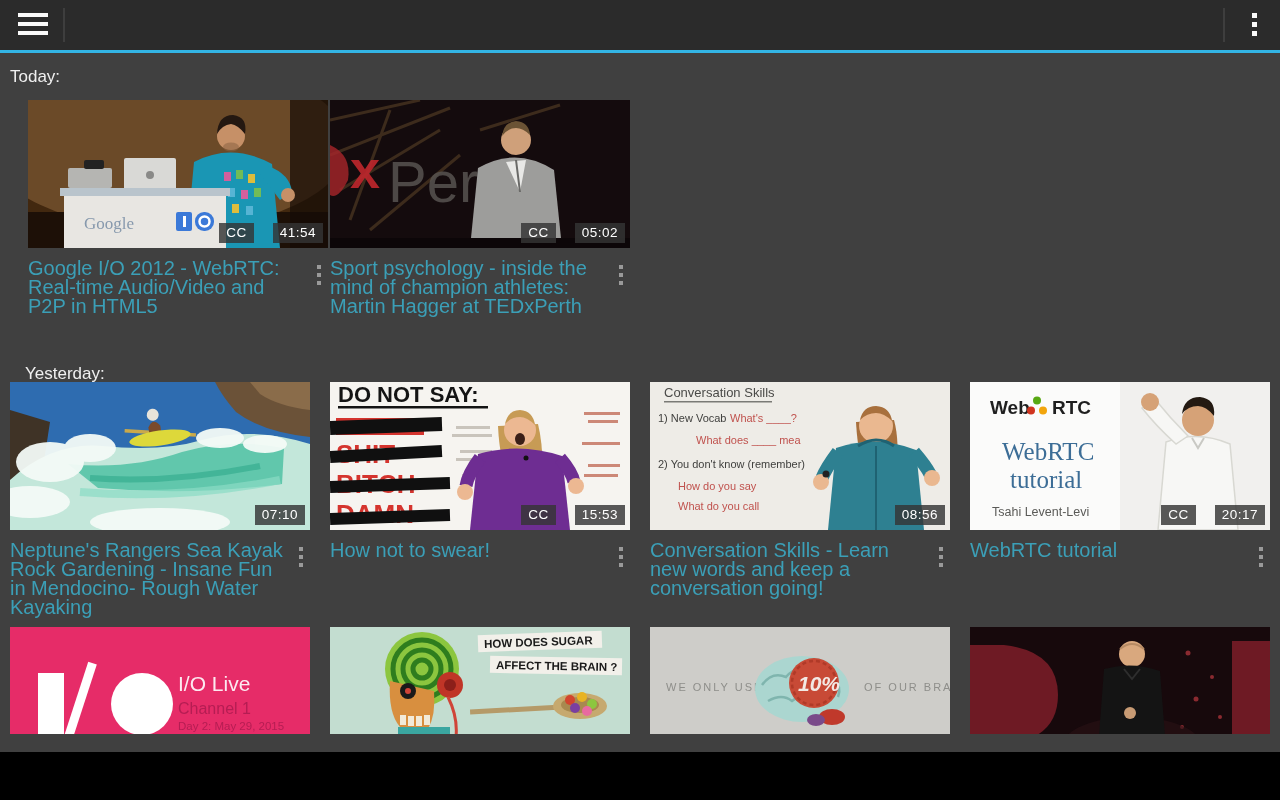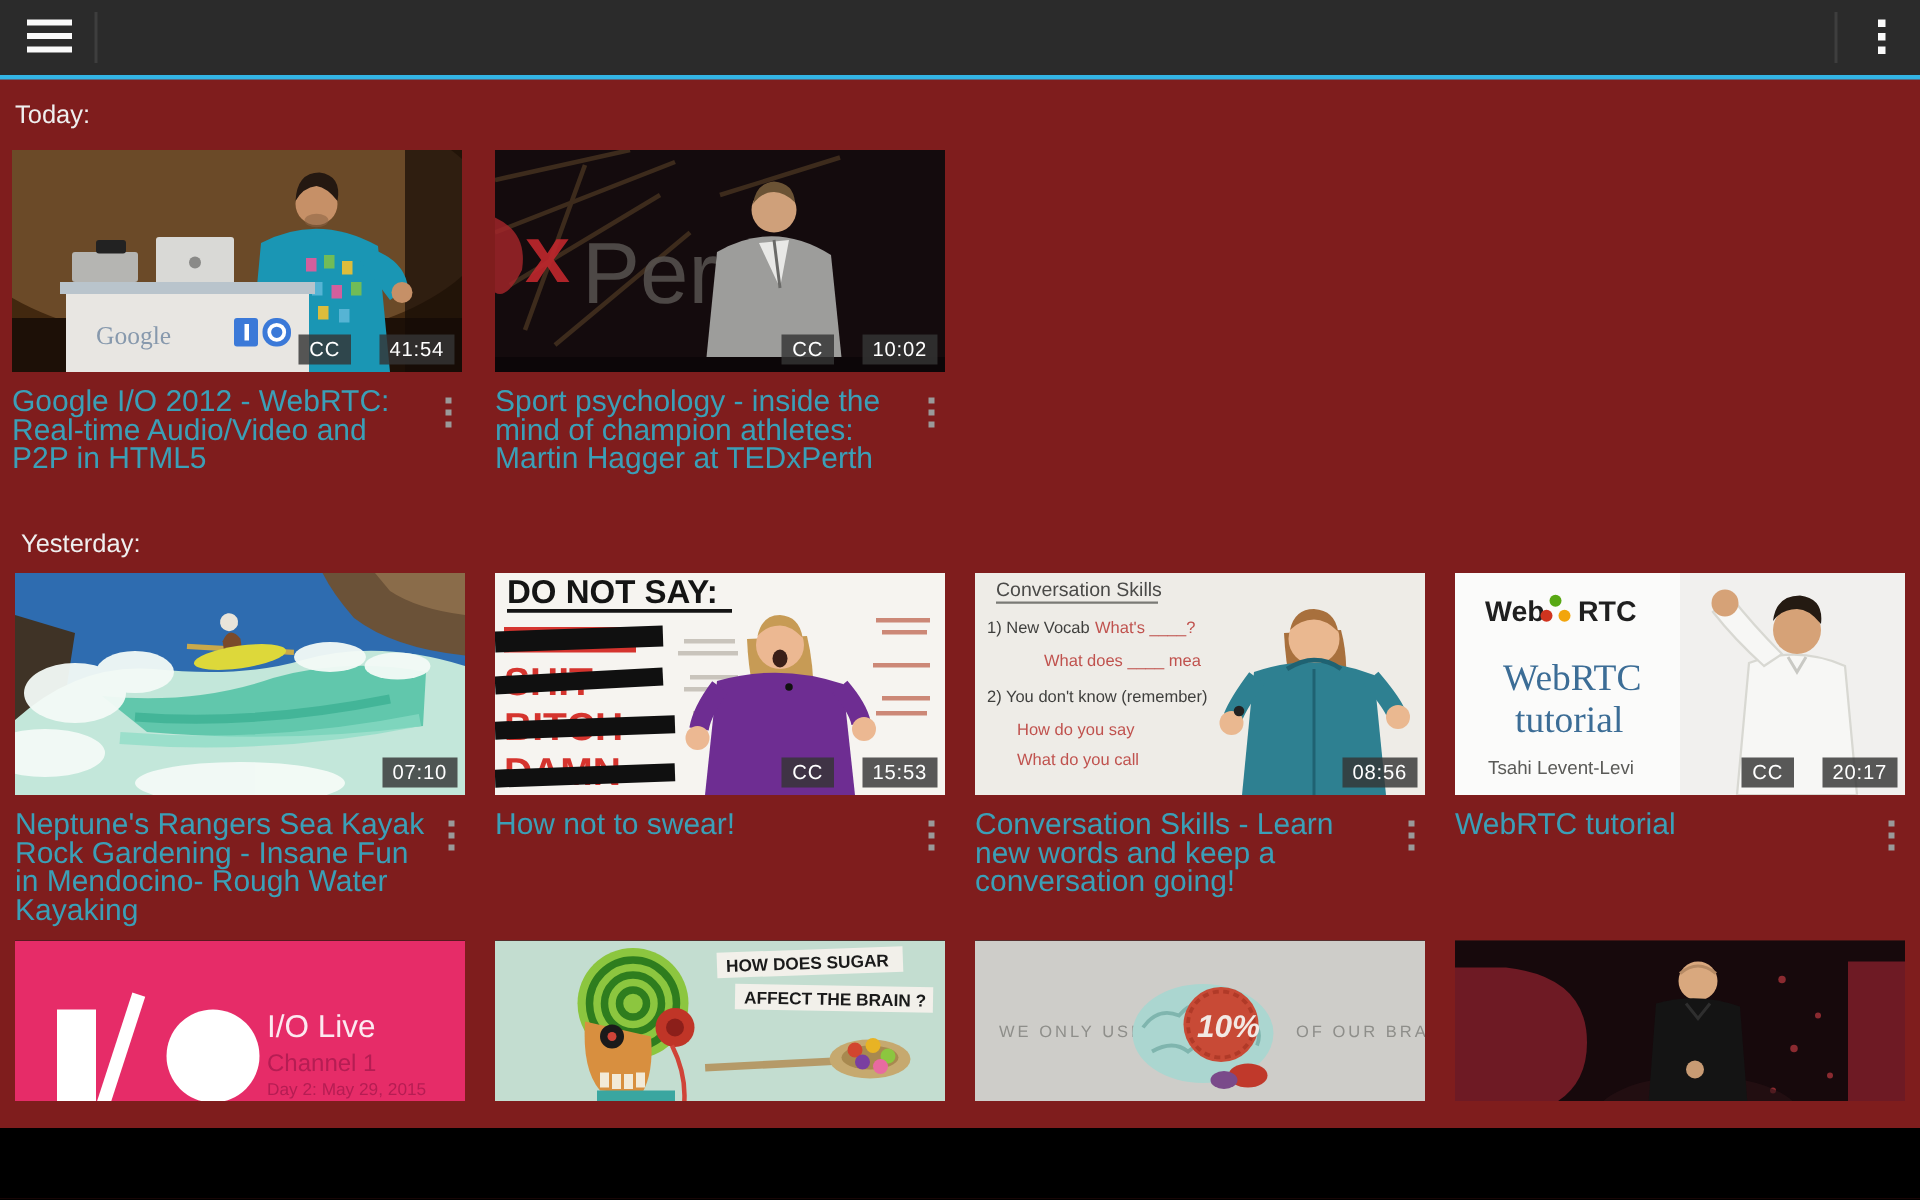--- a/index.html
+++ b/index.html
@@ -1,16 +1,16 @@
 <!DOCTYPE html>
 <html><head>
 <meta charset="utf-8">
 <style>
   html,body{margin:0;padding:0;background:#000;}
-  .screen{position:relative;width:1280px;height:799px;background:#7f1d1d;overflow:hidden;
+  .screen{position:relative;width:1280px;height:799px;background:#404040;overflow:hidden;
           font-family:"Liberation Sans",sans-serif;}
   
   .action-bar{position:absolute;left:0;top:0;width:1280px;height:50px;background:#2b2b2b;}
   .menu-btn{position:absolute;left:14px;top:10px;width:38px;height:30px;cursor:pointer;}
   .menu-btn .bar{position:absolute;left:4px;width:30px;height:4px;background:#fafafa;}
   .menu-btn .b1{top:3px}.menu-btn .b2{top:12px}.menu-btn .b3{top:21px}
   .ab-div{position:absolute;top:8px;width:2px;height:34px;background:#3e3e3e;}
   .ab-div.left{left:63px}.ab-div.right{left:1223px}
   .overflow-btn{position:absolute;left:1240px;top:8px;width:28px;height:34px;cursor:pointer;}
   .overflow-btn .dot{position:absolute;left:12px;width:5px;height:5px;background:#fafafa;}
@@ -51,21 +51,21 @@
     <div class="overflow-btn">
       <span class="icon">
         <span class="dot d1"></span><span class="dot d2"></span><span class="dot d3"></span>
       </span>
     </div>
   </header>
   <div class="accent-line"></div>
 
   <h2 class="sec-header" style="top:67px;margin:0;font-weight:normal">Today:</h2>
 
-  <div class="card" style="left:8px;top:100px">
+  <div class="card" style="left:28px;top:100px">
     <div class="thumb">
       <svg viewBox="0 0 300 148" preserveAspectRatio="none">
         <rect width="300" height="148" fill="#42280f"></rect>
         <ellipse cx="140" cy="45" rx="180" ry="85" fill="#7a5632" opacity=".75"></ellipse>
         <rect x="0" y="112" width="300" height="36" fill="#1d1007"></rect>
         <rect x="262" y="0" width="38" height="148" fill="#160c05" opacity=".7"></rect>
         <path d="M166 62 Q204 42 244 64 L252 148 L158 148 Z" fill="#1a96b4"></path>
         <g opacity=".9">
           <rect x="196" y="72" width="7" height="9" fill="#e85a9b"></rect>
             <rect x="208" y="70" width="7" height="9" fill="#7bc14d"></rect>
@@ -124,32 +124,32 @@
         <text x="58" y="102" font-size="58" fill="#575350" opacity=".85">Perth</text>
         <path d="M148 68 Q186 46 224 70 L232 148 L140 148 Z" fill="#9d9d9b"></path>
         <path d="M176 62 L196 60 L190 92 Z" fill="#e8e8e6"></path>
         <path d="M186 60 L190 92" stroke="#6a6a68" stroke-width="2"></path>
         <circle cx="186" cy="40" r="15" fill="#cfa07a"></circle>
         <path d="M172 36 Q174 22 186 21 Q199 22 200 35 Q193 28 186 28 Q178 28 172 36 Z" fill="#6b5335"></path>
         <rect x="0" y="138" width="300" height="10" fill="#0c0608"></rect>
       </svg>
       <div class="badges">
         <span class="badge">CC</span>
-        <span class="badge">10:02</span>
+        <span class="badge">05:02</span>
       </div>
     </div>
     <div class="vtitle">Sport psychology - inside the mind of champion athletes: Martin Hagger at TEDxPerth</div>
     <div class="card-menu">
       <span class="icon">
         <span class="dot d1"></span><span class="dot d2"></span><span class="dot d3"></span>
       </span>
     </div>
   </div>
 
-  <h2 class="sec-header" style="top:349px;margin:4px;font-weight:normal">Yesterday:</h2>
+  <h2 class="sec-header" style="top:349px;margin:15px;font-weight:normal">Yesterday:</h2>
 
   <div class="card" style="left:10px;top:382px">
     <div class="thumb">
       <svg viewBox="0 0 300 148" preserveAspectRatio="none">
         <rect width="300" height="148" fill="#2e6cb0"></rect>
         <path d="M205 0 L300 0 L300 55 Q252 50 226 30 Q212 14 205 0 Z" fill="#6b5238"></path>
         <path d="M240 0 L300 0 L300 28 Q268 24 250 12 Z" fill="#8a6c4a"></path>
         <path d="M0 28 L40 40 L32 92 L0 100 Z" fill="#3f3326"></path>
         <path d="M0 98 Q42 60 92 64 Q152 70 192 58 Q242 44 300 62 L300 148 L0 148 Z" fill="#c3e7da"></path>
         <path d="M58 82 Q120 88 172 70 Q222 56 274 66 L272 102 Q180 114 88 106 Z" fill="#57c3a6" opacity=".9"></path>

